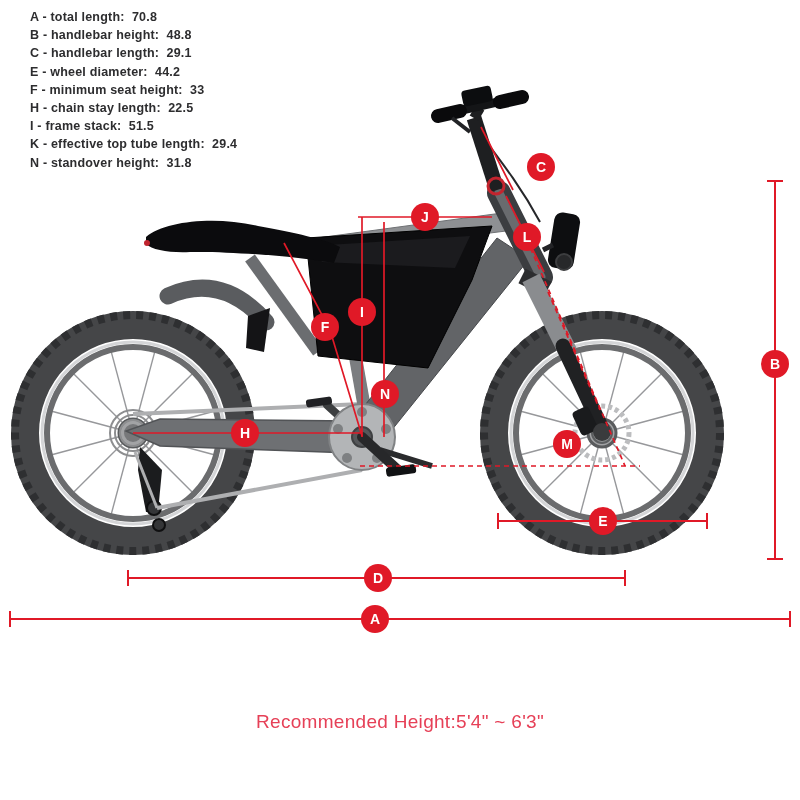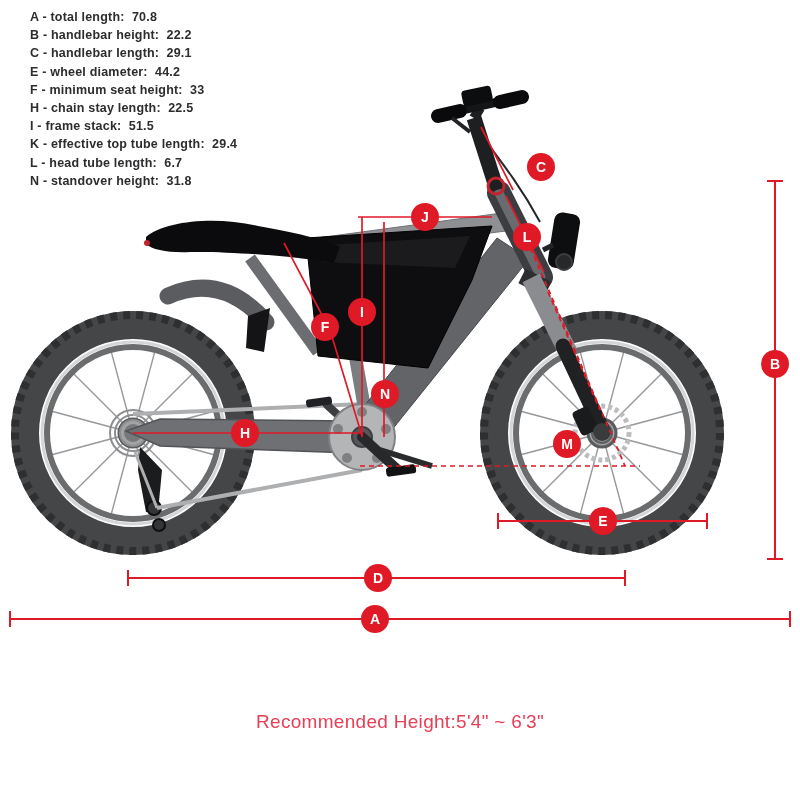--- a/index.html
+++ b/index.html
@@ -23,28 +23,27 @@
     color:#e64057;font-size:19px;font-weight:500;letter-spacing:.3px;
   }
 </style>
 </head>
 <body>
 
 <div class="stage">
 
   <div class="legend">
     <div class="legend-row">A - total length:  70.8</div>
-    <div class="legend-row">B - handlebar height:  22.2</div>
+    <div class="legend-row">B - handlebar height:  48.8</div>
     <div class="legend-row">C - handlebar length:  29.1</div>
     <div class="legend-row">E - wheel diameter:  44.2</div>
     <div class="legend-row">F - minimum seat height:  33</div>
     <div class="legend-row">H - chain stay length:  22.5</div>
     <div class="legend-row">I - frame stack:  51.5</div>
     <div class="legend-row">K - effective top tube length:  29.4</div>
-    <div class="legend-row">L - head tube length:  6.7</div>
     <div class="legend-row">N - standover height:  31.8</div>
   </div>
 
   <svg class="scene" width="800" height="800" viewBox="0 0 800 800">
     <defs>
       <g id="wheel">
         <line x1="0" y1="0" x2="0" y2="-85" stroke="#97989b" stroke-width="1.4" transform="rotate(15)"></line>
         <line x1="0" y1="0" x2="0" y2="-85" stroke="#97989b" stroke-width="1.4" transform="rotate(45)"></line>
         <line x1="0" y1="0" x2="0" y2="-85" stroke="#97989b" stroke-width="1.4" transform="rotate(75)"></line>
         <line x1="0" y1="0" x2="0" y2="-85" stroke="#97989b" stroke-width="1.4" transform="rotate(105)"></line>

